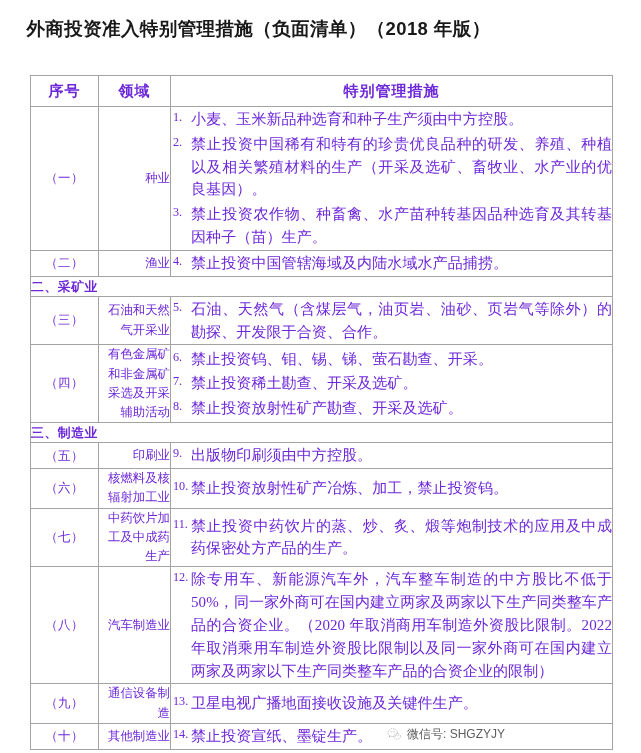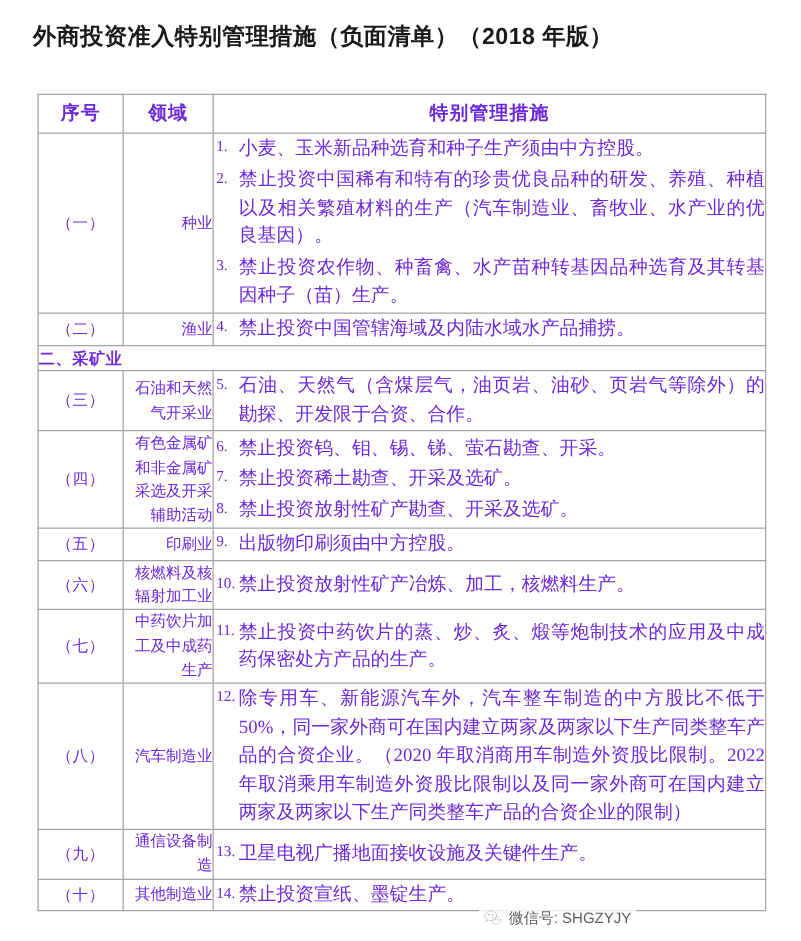--- a/index.html
+++ b/index.html
@@ -163,21 +163,21 @@
             <td class="no">（一）</td>
             <td class="field">种业</td>
             <td class="meas">
               <ol class="items">
                 <li>
                   <span class="num">1.</span>
                   <span class="txt">小麦、玉米新品种选育和种子生产须由中方控股。</span>
                 </li>
                 <li>
                   <span class="num">2.</span>
-                  <span class="txt">禁止投资中国稀有和特有的珍贵优良品种的研发、养殖、种植以及相关繁殖材料的生产（汽车制造业、畜牧业、水产业的优良基因）。</span>
+                  <span class="txt">禁止投资中国稀有和特有的珍贵优良品种的研发、养殖、种植以及相关繁殖材料的生产（开采及选矿、畜牧业、水产业的优良基因）。</span>
                 </li>
                 <li>
                   <span class="num">3.</span>
                   <span class="txt">禁止投资农作物、种畜禽、水产苗种转基因品种选育及其转基因种子（苗）生产。</span>
                 </li>
               </ol>
             </td>
           </tr>
           <tr>
             <td class="no">（二）</td>
@@ -220,39 +220,42 @@
                   <span class="txt">禁止投资稀土勘查、开采及选矿。</span>
                 </li>
                 <li>
                   <span class="num">8.</span>
                   <span class="txt">禁止投资放射性矿产勘查、开采及选矿。</span>
                 </li>
               </ol>
             </td>
           </tr>
           <tr>
+            <td class="section" colspan="3">三、制造业</td>
+          </tr>
+          <tr>
             <td class="no">（五）</td>
             <td class="field">印刷业</td>
             <td class="meas">
               <ol class="items">
                 <li>
                   <span class="num">9.</span>
                   <span class="txt">出版物印刷须由中方控股。</span>
                 </li>
               </ol>
             </td>
           </tr>
           <tr>
             <td class="no">（六）</td>
             <td class="field">核燃料及核辐射加工业</td>
             <td class="meas">
               <ol class="items">
                 <li>
                   <span class="num">10.</span>
-                  <span class="txt">禁止投资放射性矿产冶炼、加工，核燃料生产。</span>
+                  <span class="txt">禁止投资放射性矿产冶炼、加工，禁止投资钨。</span>
                 </li>
               </ol>
             </td>
           </tr>
           <tr>
             <td class="no">（七）</td>
             <td class="field">中药饮片加工及中成药生产</td>
             <td class="meas">
               <ol class="items">
                 <li>

